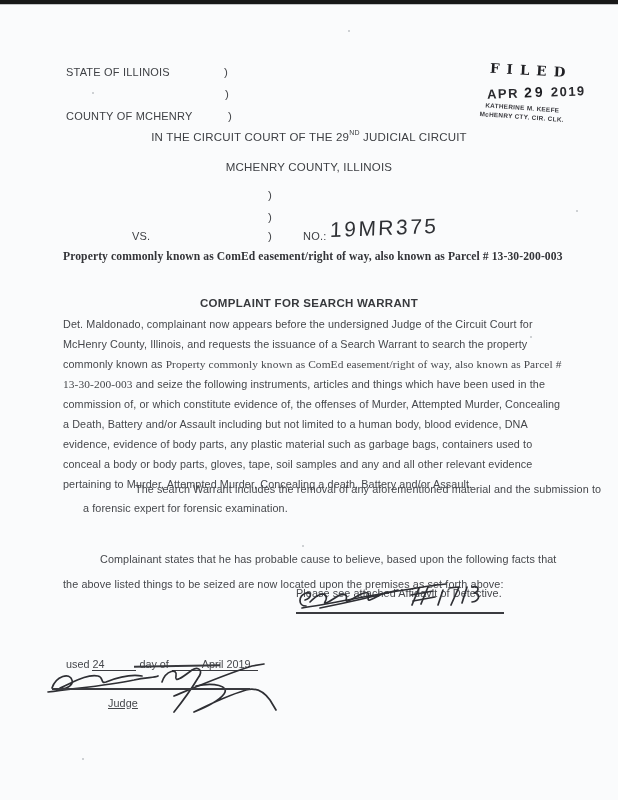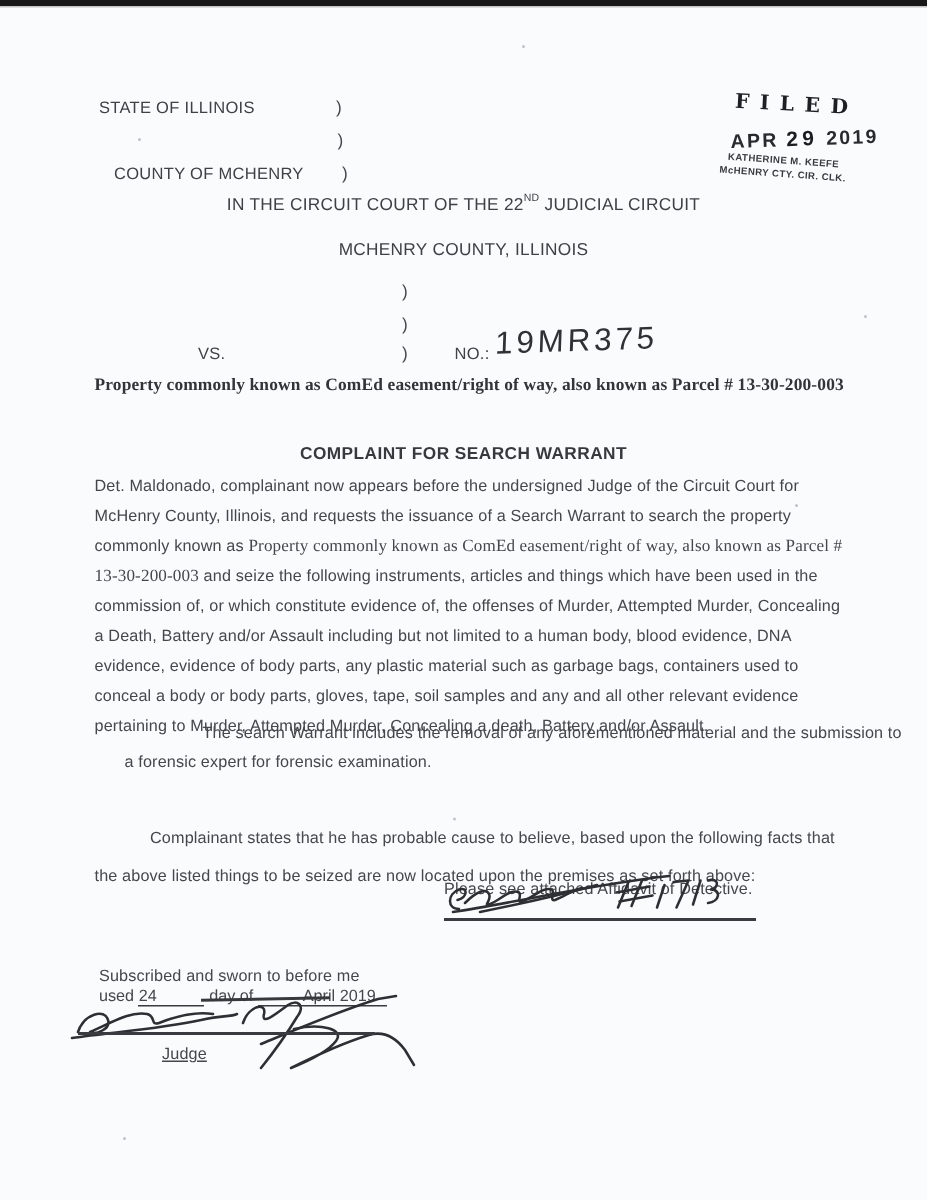--- a/index.html
+++ b/index.html
@@ -74,25 +74,25 @@
     </div>
     <div class="abs stamp-clerk" style="left:4px;top:46px;">
       <div>KATHERINE M. KEEFE</div>
       <div>McHENRY CTY. CIR. CLK.</div>
     </div>
   </div>
 
   <div class="abs t" style="left:66px;top:66px;">STATE OF ILLINOIS</div>
   <div class="abs paren" style="left:224px;top:66px;">)</div>
   <div class="abs paren" style="left:225px;top:88px;">)</div>
-  <div class="abs t" style="left:76px;top:110px;">COUNTY OF MCHENRY</div>
+  <div class="abs t" style="left:66px;top:110px;">COUNTY OF MCHENRY</div>
   <div class="abs paren" style="left:228px;top:110px;">)</div>
 
   <div class="abs court" style="left:0;top:129px;">
-    <span>IN THE CIRCUIT COURT OF THE 22</span><sup>ND</sup><span> JUDICIAL CIRCUIT</span>
+    <span>IN THE CIRCUIT COURT OF THE 29</span><sup>ND</sup><span> JUDICIAL CIRCUIT</span>
   </div>
   <div class="abs court" style="left:0;top:161px;">MCHENRY COUNTY, ILLINOIS</div>
 
   <div class="abs paren" style="left:268px;top:189px;">)</div>
   <div class="abs paren" style="left:268px;top:211px;">)</div>
   <div class="abs t" style="left:132px;top:230px;">VS.</div>
   <div class="abs paren" style="left:268px;top:230px;">)</div>
   <div class="abs t" style="left:303px;top:230px;">NO.:</div>
   <div class="abs case-no" style="left:330px;top:216px;">19MR375</div>
 
@@ -119,21 +119,20 @@
       <path d="M138,9 L131,26"></path>
     <path d="M121,17 L143,13"></path>
       <path d="M123,23 L145,19"></path>
     <path d="M153,12 L148,27"></path>
     <path d="M159,10 L169,9 L161,27"></path>
     <path d="M177,9 L172,25"></path>
     <path d="M182,9 C189,7 190,13 184,15 C191,15 190,23 182,24"></path>
   </svg>
   <div class="uline" style="left:296px;top:612px;width:208px;"></div>
 
-  <div class="abs para" style="left:66px;top:641px;">Subscribed and sworn to before me</div>
 
   <div class="abs dateline" style="left:66px;top:658px;">
     <span>used</span>
     <span class="blank24">24</span>
     <span>day of</span>
     <span class="blank-april">April 2019</span>
   </div>
   <div class="strike" style="left:134px;top:665px;width:86px;"></div>
 
   <svg class="sig" style="left:46px;top:662px;" width="236" height="58" viewBox="0 0 236 58">

